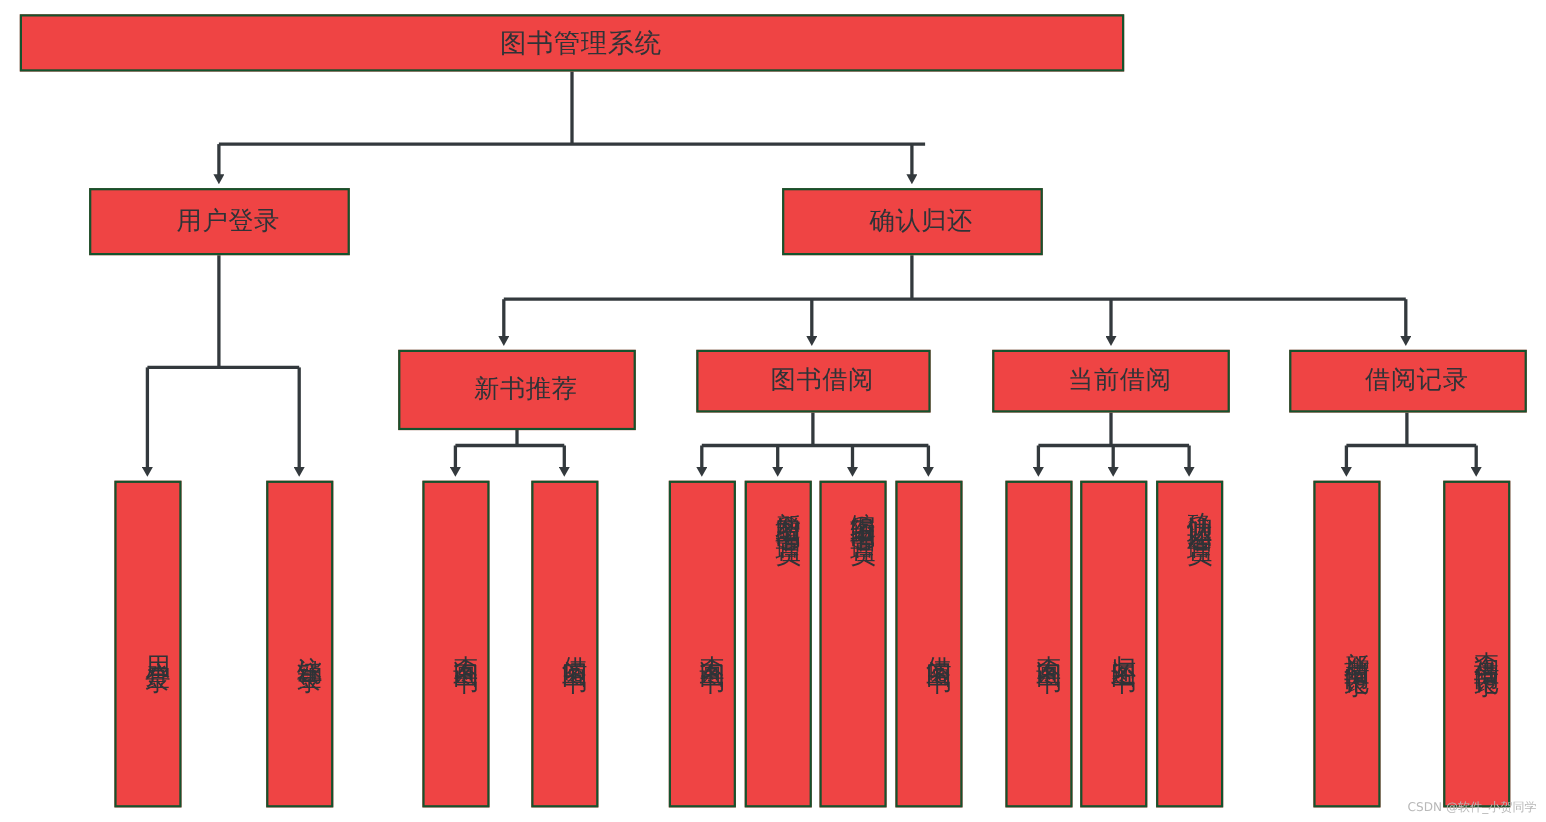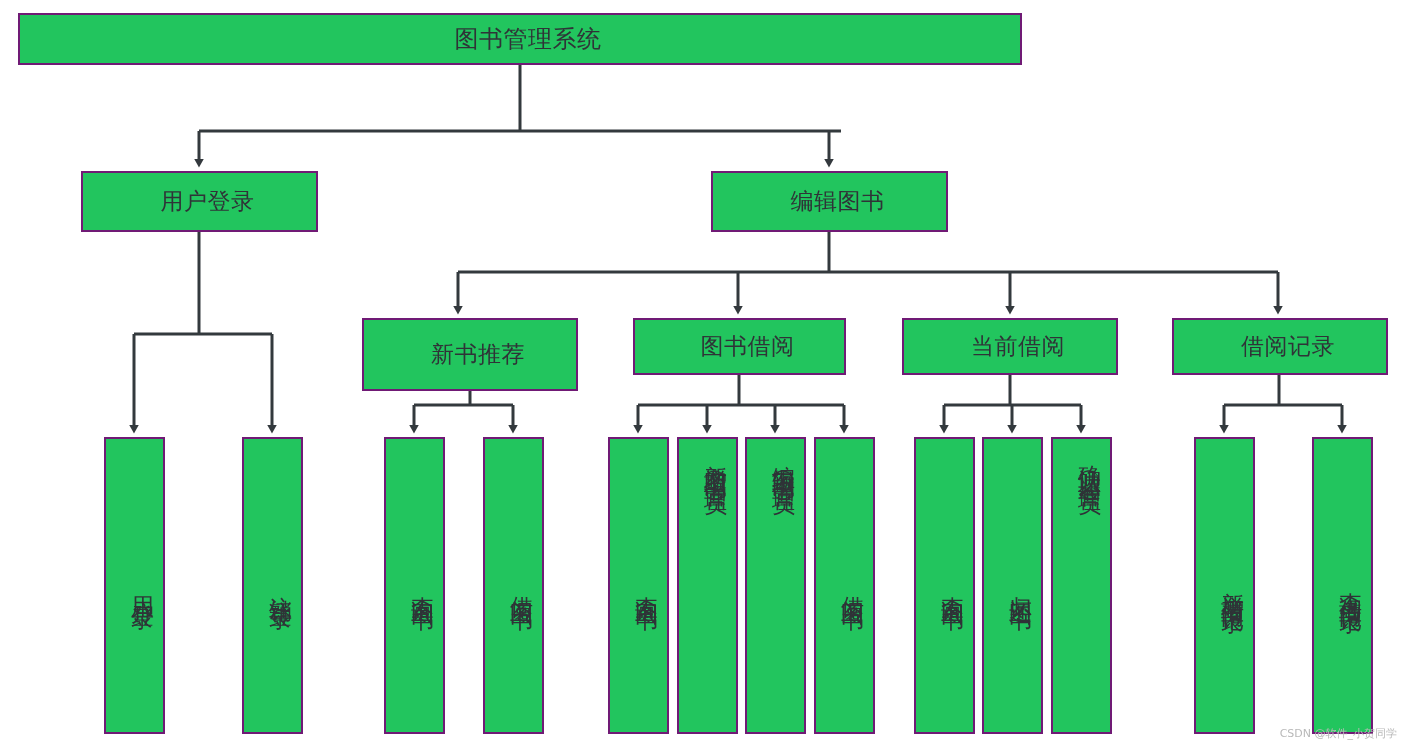--- a/index.html
+++ b/index.html
@@ -22,22 +22,22 @@
     position: absolute;
     left: 0;
     top: 0;
     width: 1405px;
     height: 747px;
     pointer-events: none;
   }
   .node {
     position: absolute;
     box-sizing: border-box;
-    background: #22c55e;
-    border: 2px solid #701a75;
+    background: #ef4444;
+    border: 2px solid #14532d;
     display: flex;
     align-items: center;
     justify-content: center;
     z-index: 2;
     padding-left: 16px;
   }
   .node-label {
     color: #2f3337;
     text-align: center;
     line-height: 1.18;
@@ -138,21 +138,21 @@
   </svg>
 
   <div class="node horiz root" style="left:18px; top:13px; width:1004px; height:52px;">
     <span class="node-label">图书管理系统</span>
   </div>
 
   <div class="node horiz" style="left:81px; top:171px; width:237px; height:61px;">
     <span class="node-label">用户登录</span>
   </div>
   <div class="node horiz" style="left:711px; top:171px; width:237px; height:61px;">
-    <span class="node-label">编辑图书</span>
+    <span class="node-label">确认归还</span>
   </div>
 
   <div class="node horiz" style="left:362px; top:318px; width:216px; height:73px;">
     <span class="node-label">新书推荐</span>
   </div>
   <div class="node horiz" style="left:633px; top:318px; width:213px; height:57px;align-items:center;">
     <span class="node-label">图书借阅</span>
   </div>
   <div class="node horiz" style="left:1172px; top:318px; width:216px; height:57px;">
     <span class="node-label">借阅记录</span>

